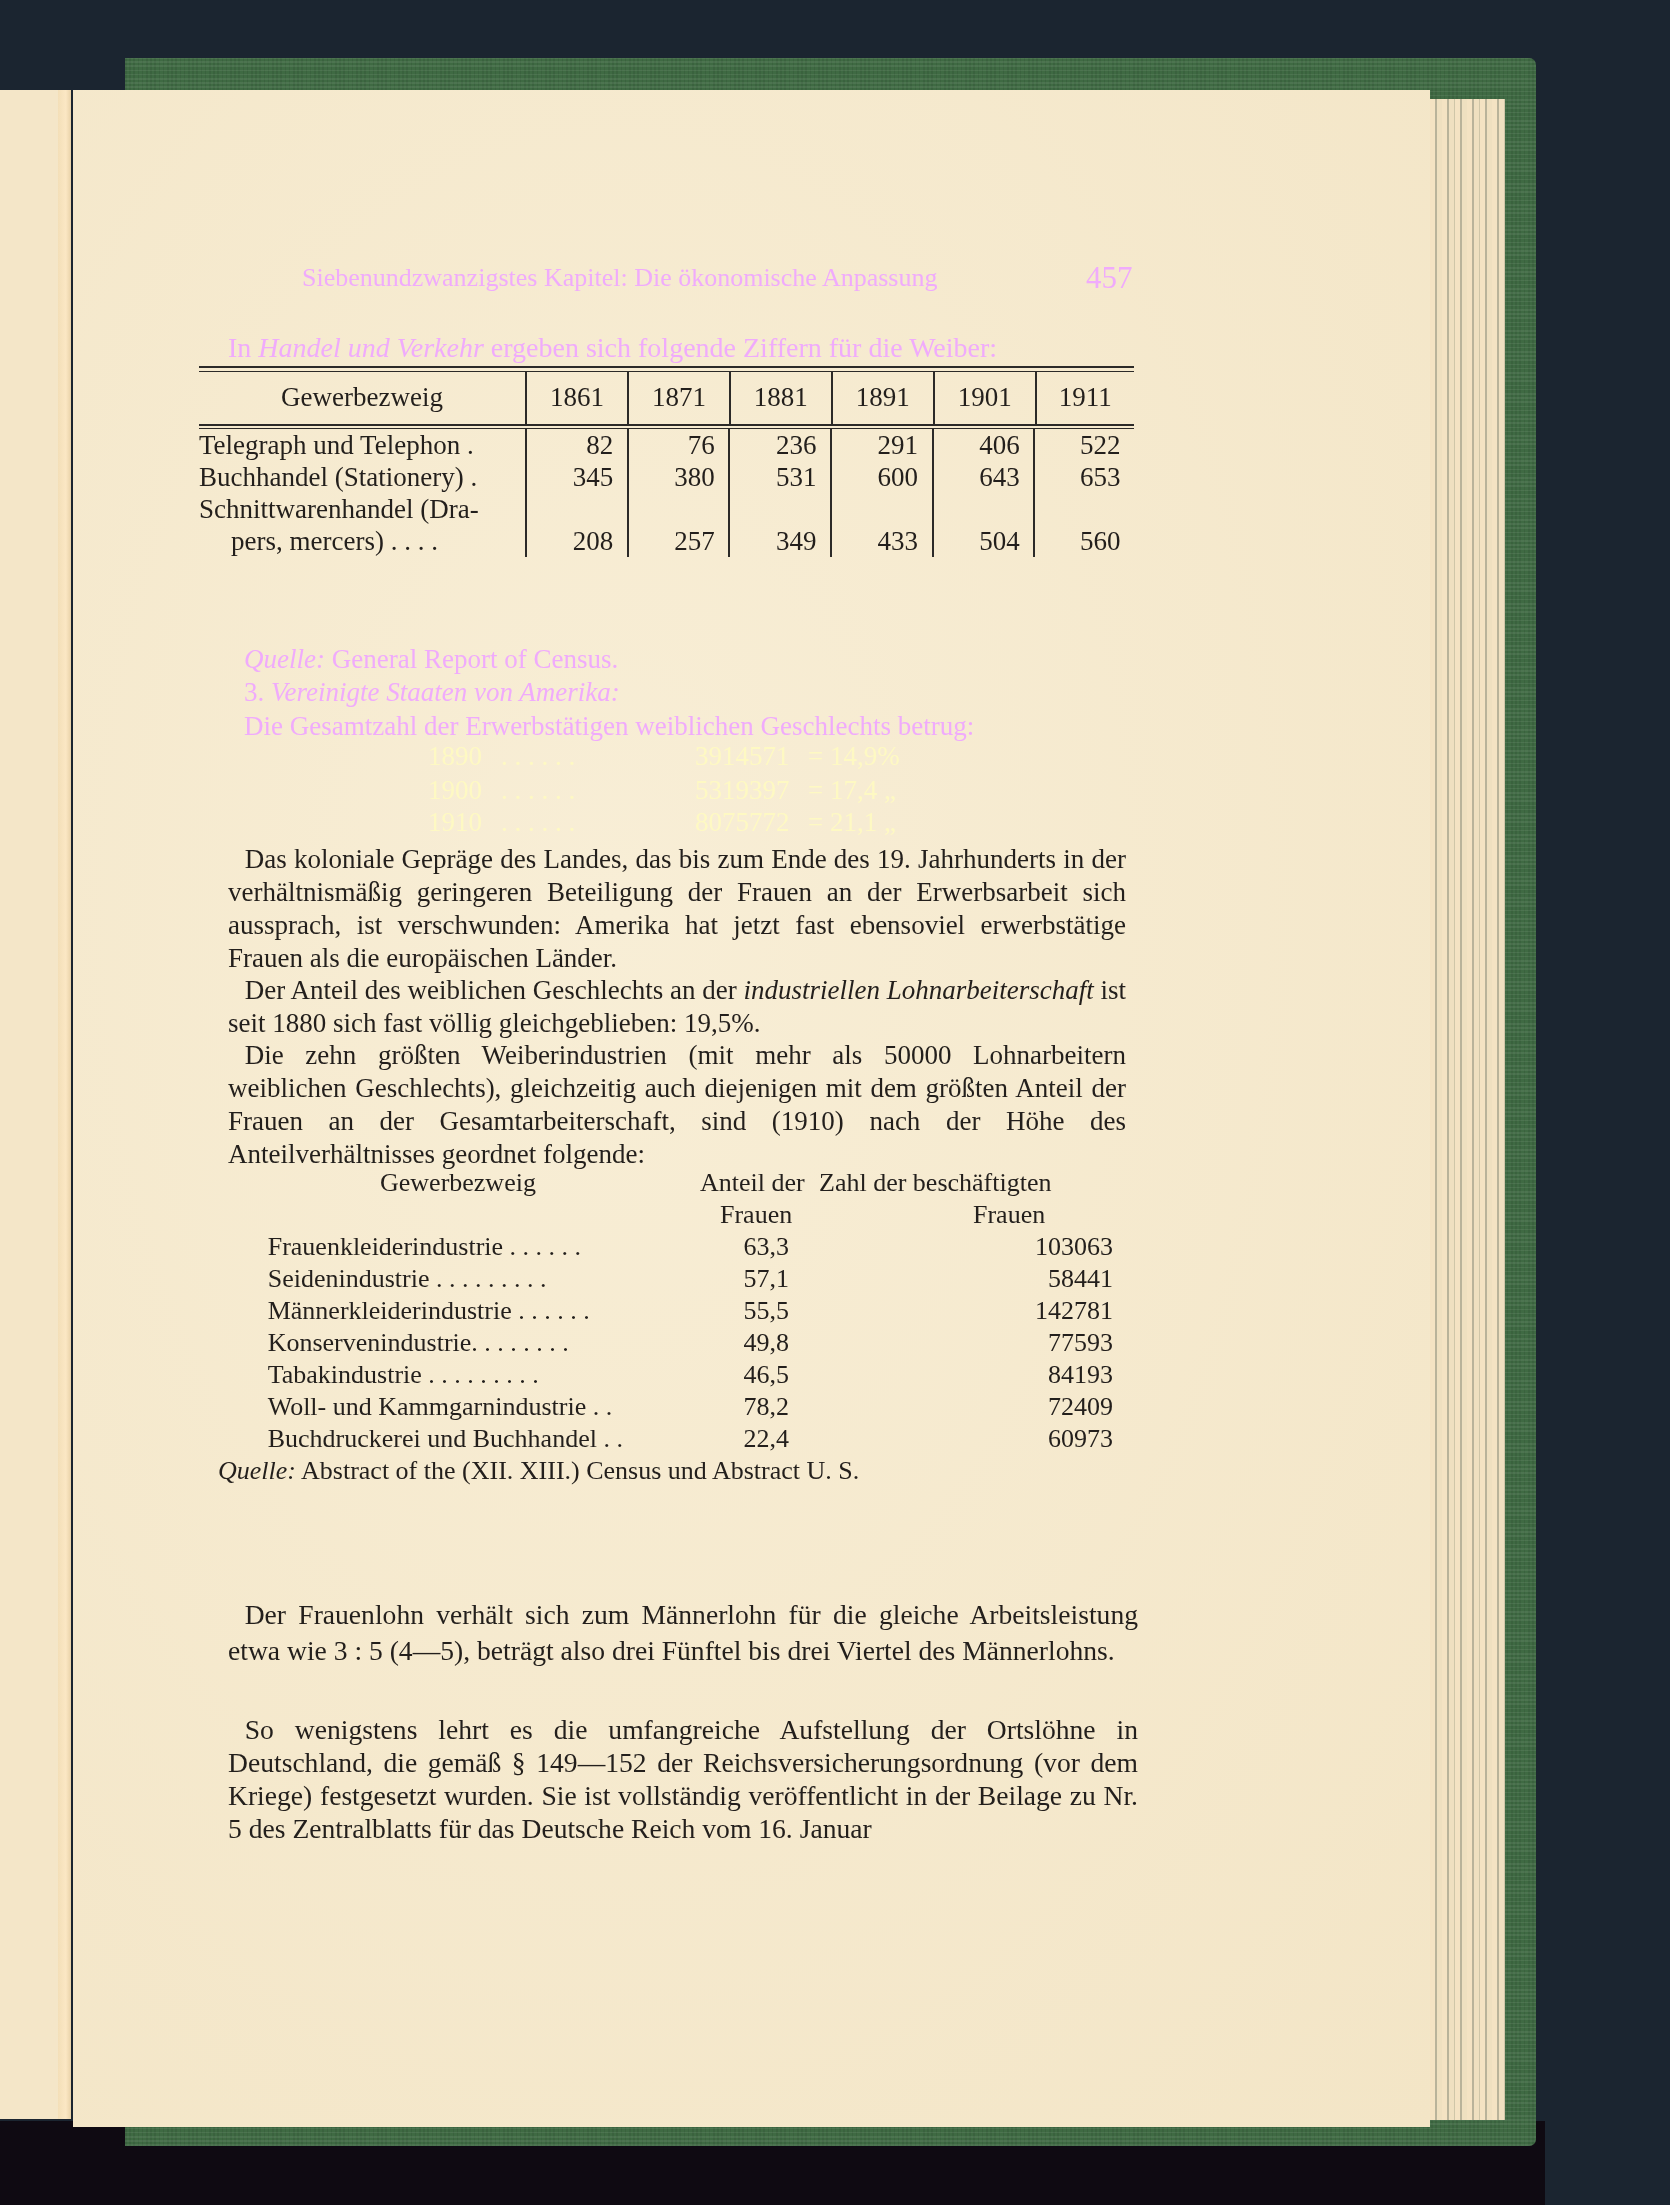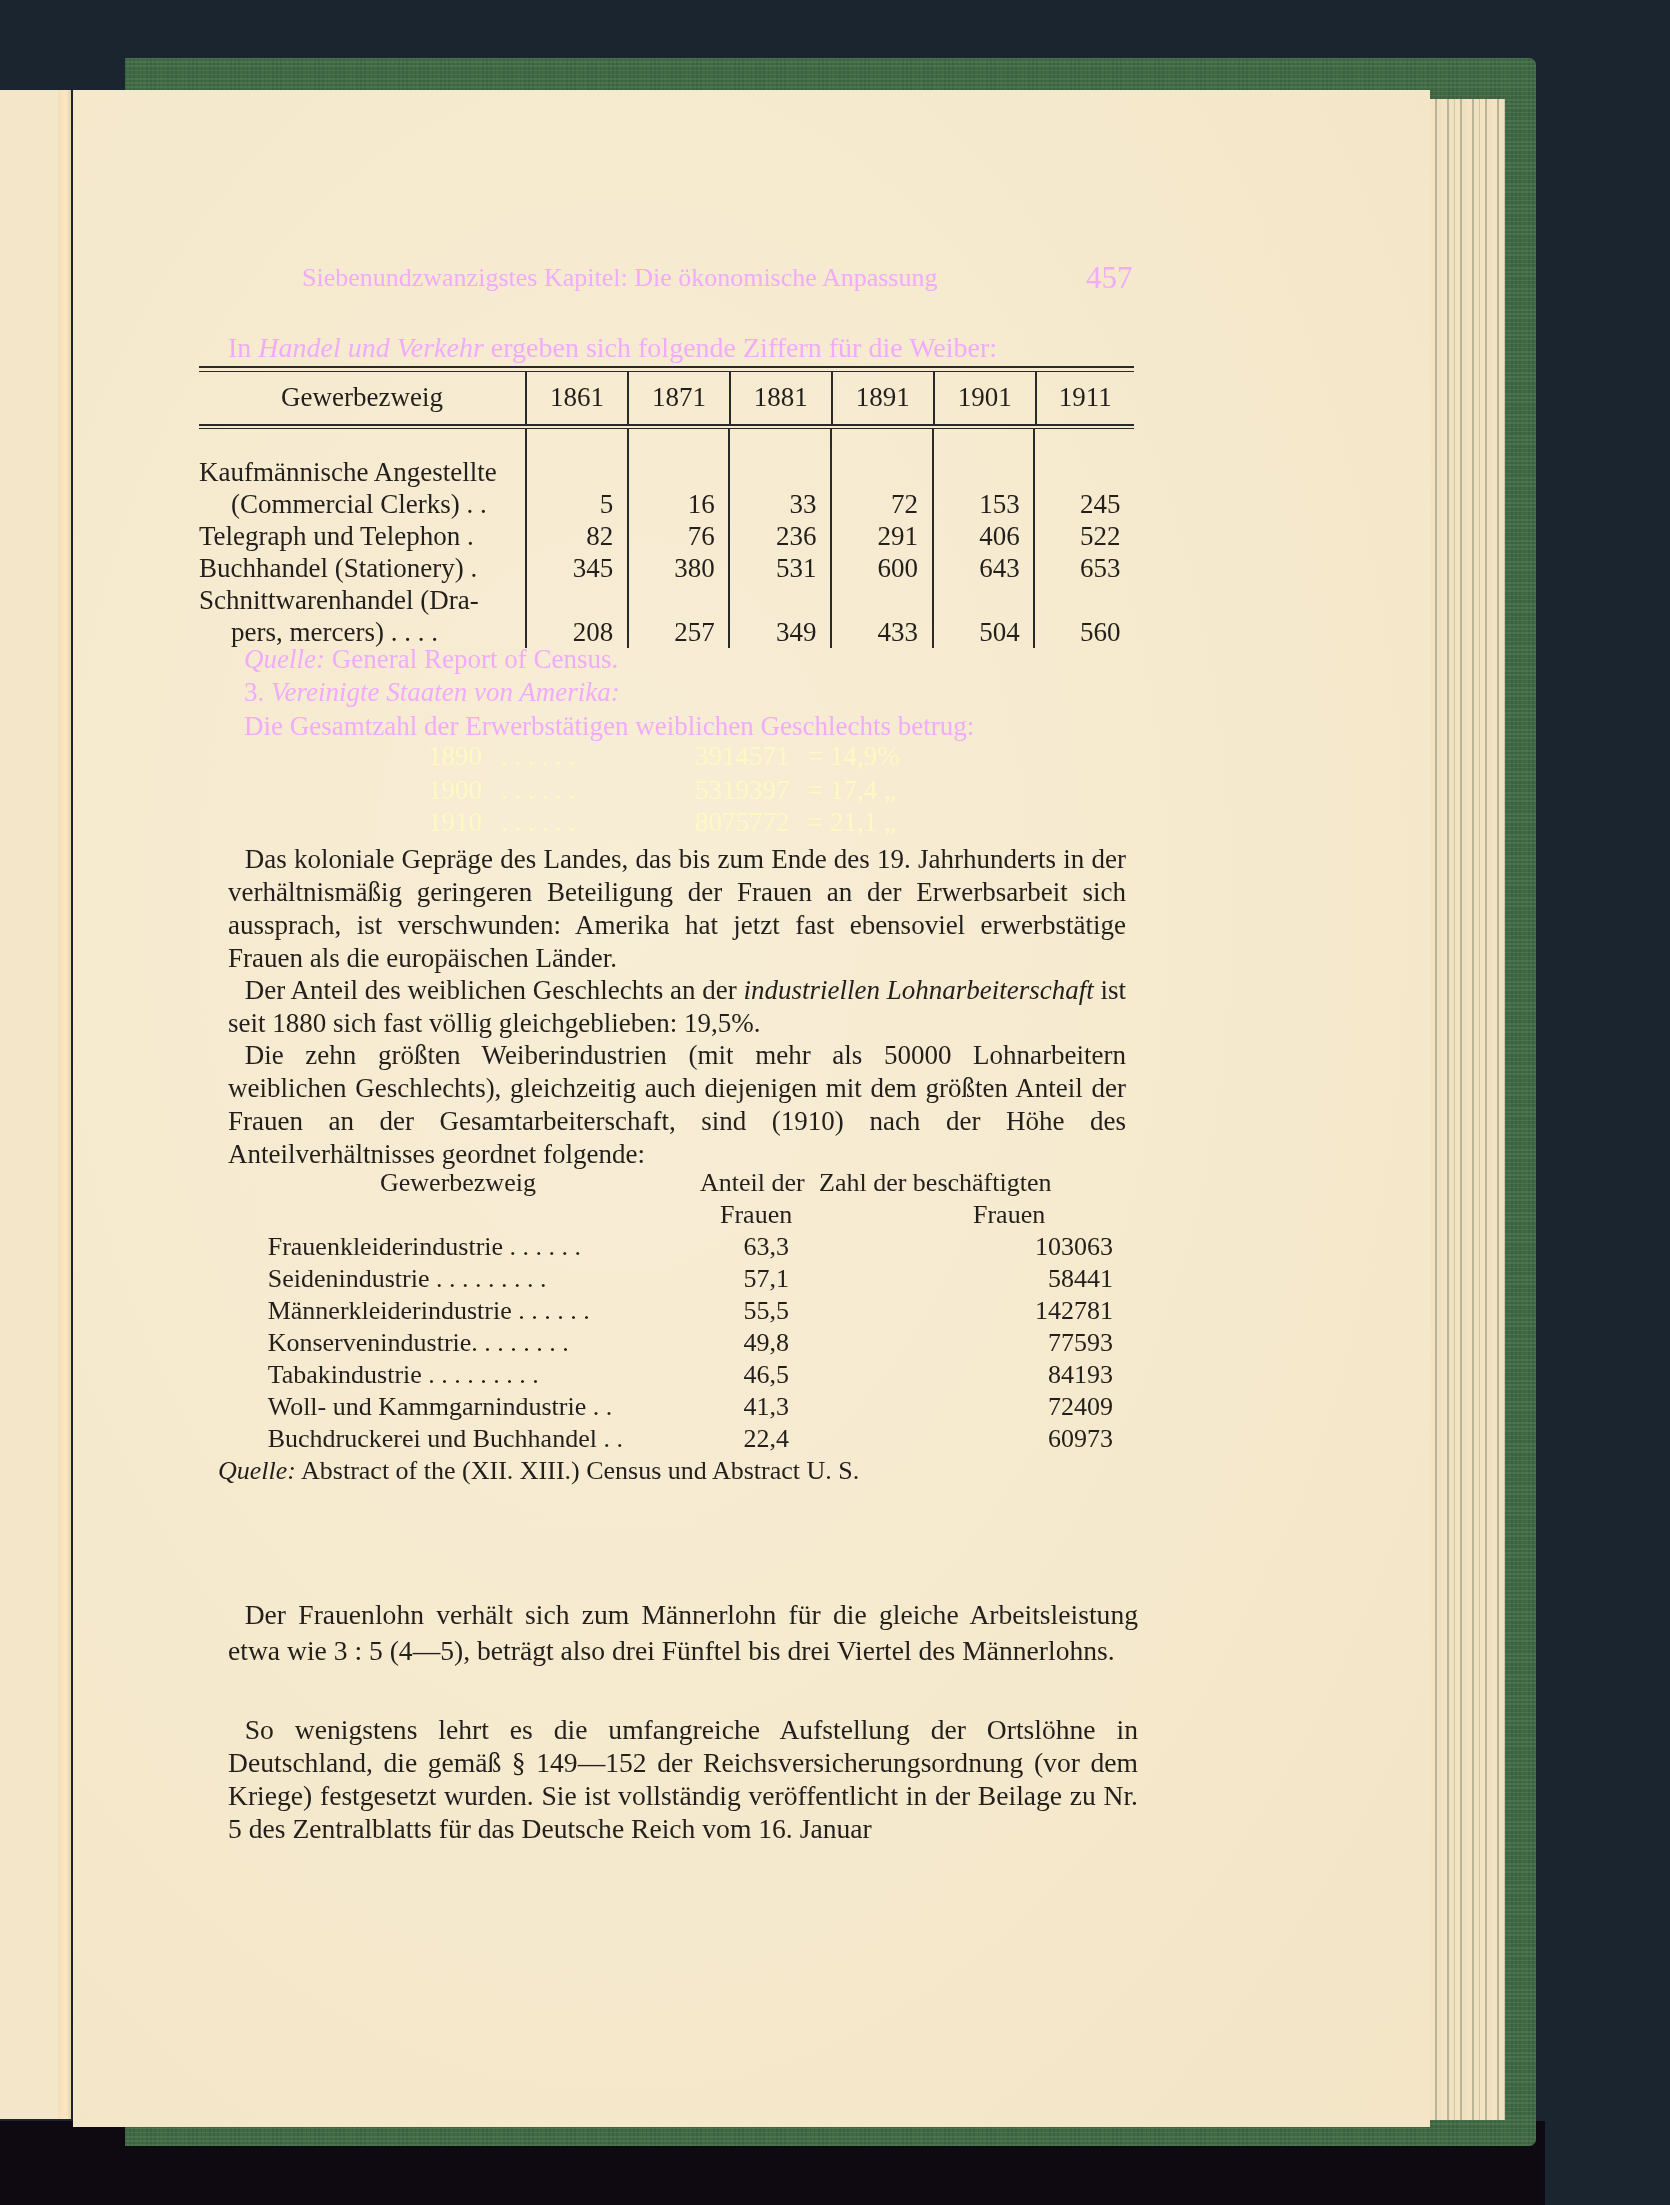--- a/index.html
+++ b/index.html
@@ -91,32 +91,20 @@
     <colgroup>
         <col style="width:327px">
         <col>
         <col>
         <col>
         <col>
         <col>
         <col>
       </colgroup>
     <tbody>
-        <tr>
-      <td class="lab first">
-            <div>Kaufmännische Angestellte</div>
-            <div style="padding-left:32px">(Commercial Clerks) . .</div>
-          </td>
-      <td class="vl num">5</td>
-      <td class="vl num">16</td>
-      <td class="vl num">33</td>
-      <td class="vl num">72</td>
-      <td class="vl num">153</td>
-      <td class="vl num">245</td>
-    </tr>
     <tr>
       <td class="lab">Telegraph und Telephon .</td>
       <td class="vl num">82</td>
       <td class="vl num">76</td>
       <td class="vl num">236</td>
       <td class="vl num">291</td>
       <td class="vl num">406</td>
       <td class="vl num">522</td>
     </tr>
     <tr>
@@ -198,21 +186,21 @@
         <span class="s">49,8</span>
         <span class="c">77593</span>
       </div>
       <div class="t2row">
         <span class="n">Tabakindustrie . . . . . . . . .</span>
         <span class="s">46,5</span>
         <span class="c">84193</span>
       </div>
       <div class="t2row">
         <span class="n">Woll- und Kammgarnindustrie . .</span>
-        <span class="s">41,3</span>
+        <span class="s">78,2</span>
         <span class="c">72409</span>
       </div>
       <div class="t2row">
         <span class="n">Buchdruckerei und Buchhandel . .</span>
         <span class="s">22,4</span>
         <span class="c">60973</span>
       </div>
     </div>
   <div style="position:relative;height:32px;margin-left:-33px"><i>Quelle:</i><span> Abstract of the (XII. XIII.) Census und Abstract U. S.</span></div>
 </div>

